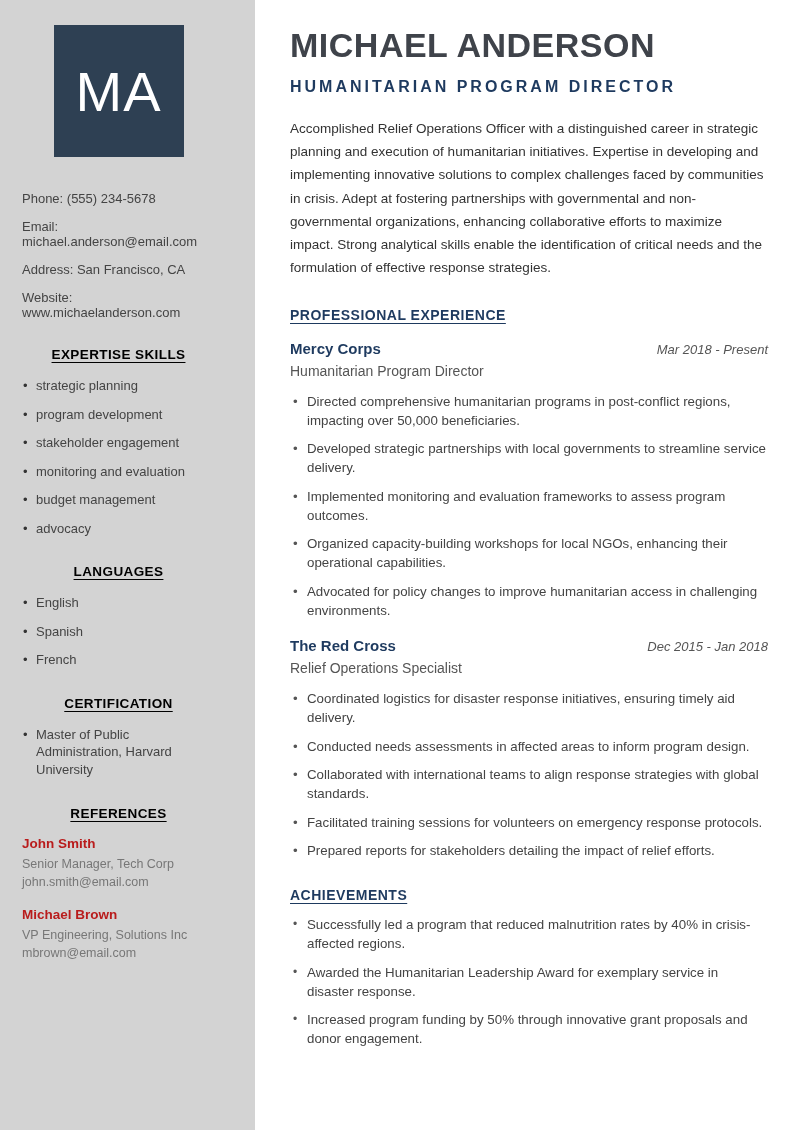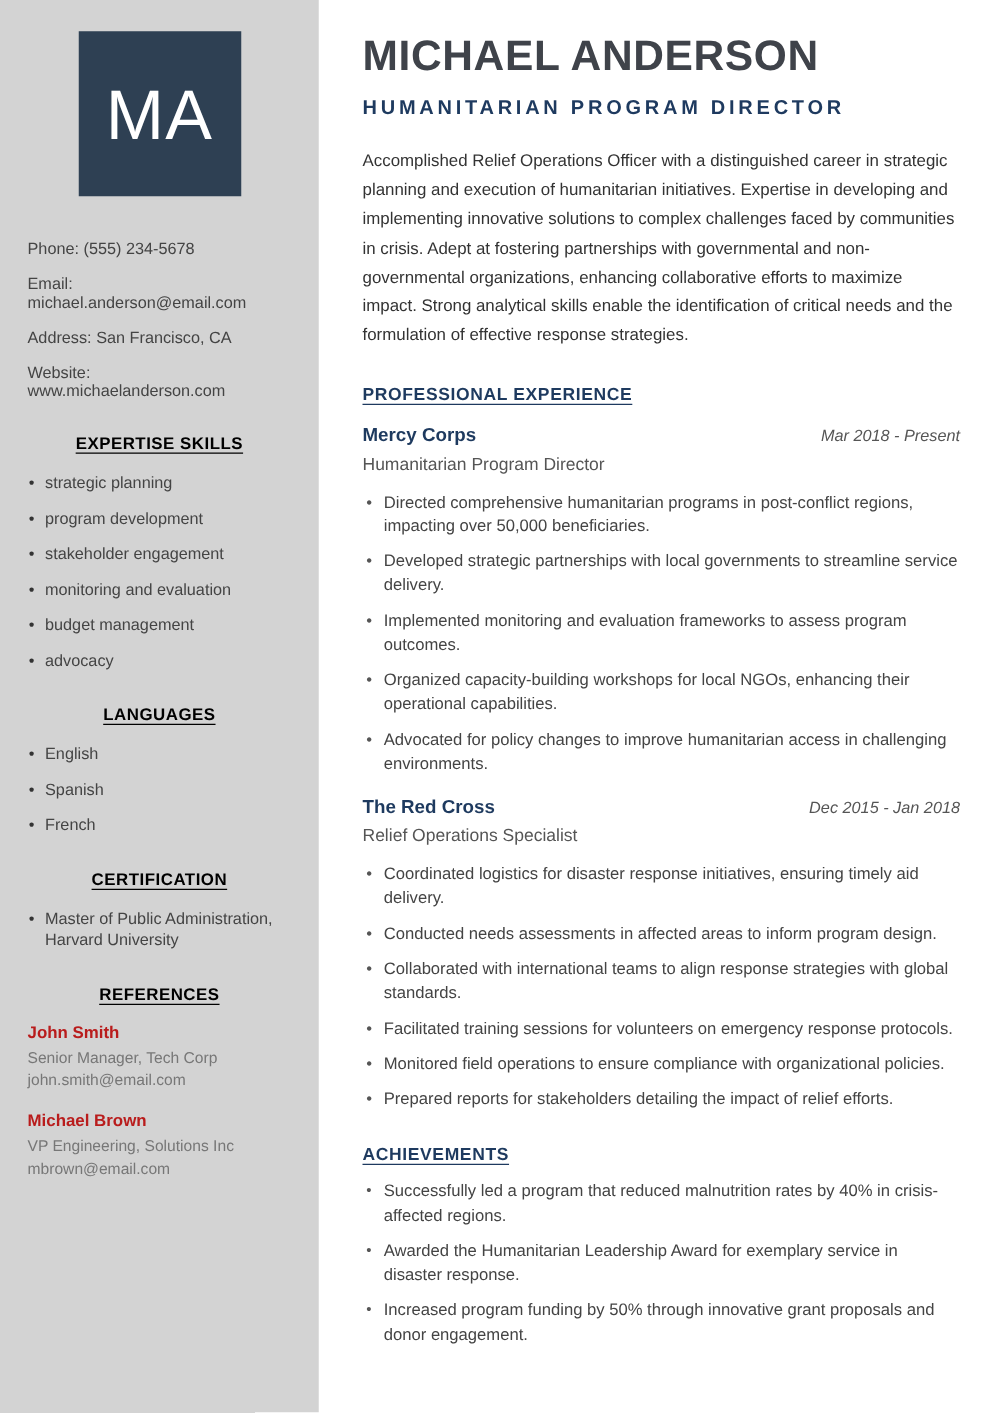--- a/index.html
+++ b/index.html
@@ -10,21 +10,21 @@
     color: #333333;
     overflow: hidden;
   }
   .page { display: flex; width: 800px; height: 1130px; }
 
   
   .sidebar {
     width: 255px;
     flex-shrink: 0;
     background: #d3d3d3;
-    padding: 25px 22px 20px 22px;
+    padding: 25px 40px 20px 22px;
   }
   .monogram {
     width: 130px; height: 132px;
     margin: 0 auto;
     background: #2e4053;
     color: #ffffff;
     display: flex; align-items: center; justify-content: center;
     font-size: 56px;
     letter-spacing: 1px;
   }
@@ -195,21 +195,20 @@
       <div class="job-head">
         <span class="company">The Red Cross</span>
         <span class="dates">Dec 2015 - Jan 2018</span>
       </div>
       <div class="job-title">Relief Operations Specialist</div>
       <ul class="bullets">
         <li>Coordinated logistics for disaster response initiatives, ensuring timely aid delivery.</li>
         <li>Conducted needs assessments in affected areas to inform program design.</li>
         <li>Collaborated with international teams to align response strategies with global standards.</li>
         <li>Facilitated training sessions for volunteers on emergency response protocols.</li>
-        <li>Monitored field operations to ensure compliance with organizational policies.</li>
         <li>Prepared reports for stakeholders detailing the impact of relief efforts.</li>
       </ul>
     </section>
 
     <h3 class="section-title">ACHIEVEMENTS</h3>
     <ul class="bullets achievements">
       <li>Successfully led a program that reduced malnutrition rates by 40% in crisis-affected regions.</li>
       <li>Awarded the Humanitarian Leadership Award for exemplary service in disaster response.</li>
       <li>Increased program funding by 50% through innovative grant proposals and donor engagement.</li>
     </ul>

